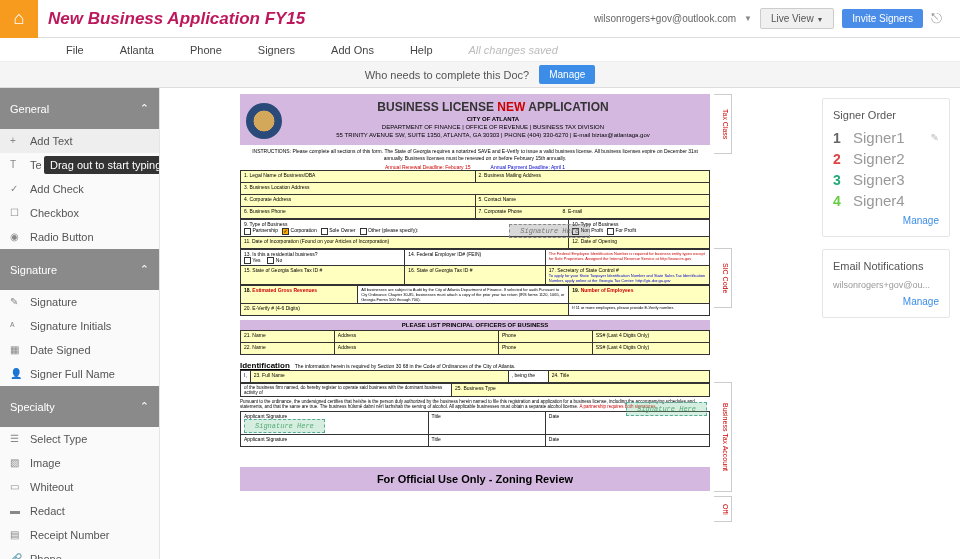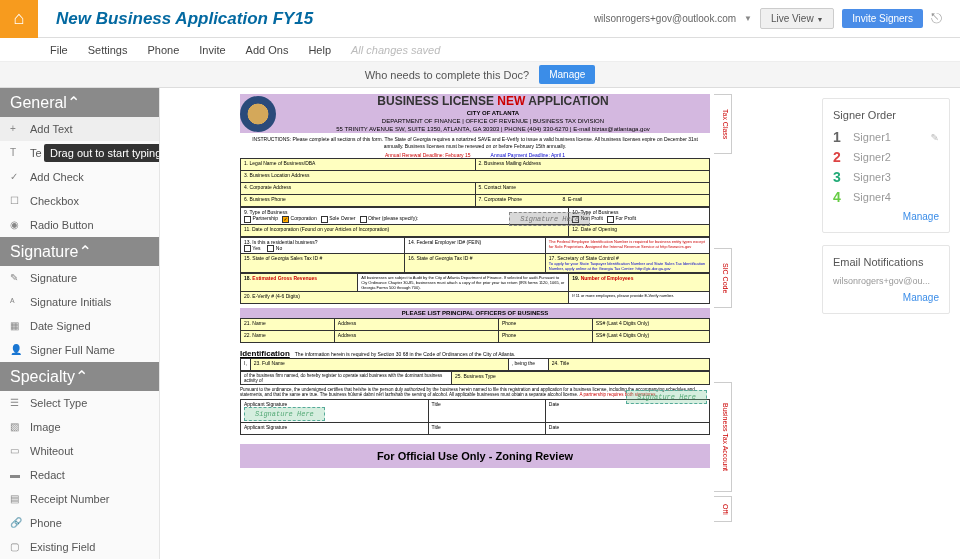--- a/index.html
+++ b/index.html
@@ -1,67 +1,67 @@
 <!DOCTYPE html>
 <html><head>
 <meta charset="utf-8">
 <style>
 *{box-sizing:border-box;margin:0;padding:0;font-family:Arial,Helvetica,sans-serif}
 body{background:#fff;width:960px;height:559px;overflow:hidden;font-size:11px;color:#333}
 .topbar{height:38px;display:flex;align-items:center;border-bottom:1px solid #ddd}
 .home{width:38px;height:38px;background:#f79b1e;display:flex;align-items:center;justify-content:center;color:#fff;font-size:18px}
-.title{font-size:17px;font-weight:bold;font-style:italic;color:#0369a1;margin-left:18px}
+.title{font-size:17px;font-weight:bold;font-style:italic;color:#be185d;margin-left:10px}
 .tr{margin-left:auto;display:flex;align-items:center;gap:8px;padding-right:18px;font-size:10px}
 .email-top{color:#666}.caret{font-size:8px;color:#888}
 .btn{padding:4px 10px;border-radius:2px;font-size:10px;cursor:pointer}
 .btn-live{background:#f0f0f0;border:1px solid #ccc;color:#555}
 .btn-invite{background:#4a8de8;color:#fff;border:none}
 .logout{color:#999;font-size:14px}
-.menubar{height:24px;display:flex;align-items:center;padding-left:50px;gap:20px;font-size:11px;color:#444;border-bottom:1px solid #eee}
+.menubar{height:24px;display:flex;align-items:center;padding-left:66px;gap:36px;font-size:11px;color:#444;border-bottom:1px solid #eee}
 .menubar span{cursor:pointer}
 .saved{color:#bbb;font-style:italic}
 .banner{height:26px;background:#f5f5f5;border-bottom:1px solid #ddd;display:flex;align-items:center;justify-content:center;gap:10px;font-size:11px;color:#555}
 .btn-manage{background:#3b8de8;color:#fff;border:none;padding:4px 10px;border-radius:2px;font-size:10px}
 .main{display:flex;height:471px}
 .sidebar{width:160px;background:#fafafa;border-right:1px solid #e5e5e5;overflow-y:auto}
-.sec-h{background:#8a8a8a;color:#fff;padding:5px 10px;font-size:16px;display:flex;align-items:center}
+.sec-h{background:#8a8a8a;color:#fff;padding:14px 10px;font-size:11px;display:flex;justify-content:space-between;align-items:center}
 .item{padding:6px 10px;font-size:11px;color:#555;display:flex;align-items:center;gap:8px;cursor:pointer;position:relative}
 .item.active{background:#eee}
 .item .ic{width:12px;height:12px;display:inline-block;color:#888;font-size:10px}
 .tooltip{position:absolute;left:44px;top:3px;background:#333;color:#fff;padding:3px 6px;font-size:11px;border-radius:2px;white-space:nowrap;z-index:10}
 .canvas{flex:1;background:#fff;overflow:hidden;display:flex;justify-content:center;padding:6px 0}
 .doc{width:470px;font-size:6px;color:#000;position:relative}
-.doc-header{background:#d4b8e0;display:flex;align-items:center}
+.doc-header{background:#d4b8e0;padding:6px;display:flex;align-items:flex-end}
 .seal{width:36px;height:36px;border-radius:50%;background:radial-gradient(circle,#d4a85a 40%,#2a4a7a 42%);flex-shrink:0}
 .hd-text{flex:1;text-align:center}
 .hd-title{font-size:12px;font-weight:bold;color:#333}
 .hd-title .new{color:#c00}
 .hd-sub{font-size:6px;line-height:1.3;margin-top:2px}
 .instr{font-size:5px;text-align:center;padding:3px;line-height:1.3}
 .deadlines{text-align:center;font-size:5px}
 .deadlines .r{color:#c00}.deadlines .b{color:#00c;margin-left:20px}
 .sec-title{font-size:8px;font-weight:bold;text-decoration:underline;margin:2px 0}
 .formtable{width:100%;border-collapse:collapse}
 .formtable td{border:1px solid #333;background:#ffffc0;padding:1px 3px;font-size:5px;height:12px;vertical-align:top}
 .formtable td.w{background:#fff}
 .num{font-weight:bold}
 .redtxt{color:#c00;font-weight:bold}
 .bluetxt{color:#00c;font-size:4px}
 .officer-h{background:#d4b8e0;text-align:center;font-size:6px;font-weight:bold;padding:2px}
 .sig{display:inline-block;background:rgba(120,200,150,0.3);border:1px dashed #5a9;padding:2px 10px;font-family:Liberation Mono, monospace;font-style:italic;font-size:7px;color:#5a7}
-.zoning{background:#d4b8e0;text-align:center;font-size:11px;font-weight:bold;padding:6px;margin-top:9px}
+.zoning{background:#d4b8e0;text-align:center;font-size:11px;font-weight:bold;padding:6px;margin-top:20px}
 .vtabs{width:18px;display:flex;flex-direction:column;gap:4px;margin-left:4px}
 .vtab{writing-mode:vertical-rl;font-size:7px;color:#c00;border:1px solid #ccc;border-left:none;padding:6px 2px;text-align:center;background:#fff}
 .rpanel{width:148px;padding:10px;overflow:hidden}
 .card{border:1px solid #e5e5e5;border-radius:2px;padding:10px;margin-bottom:12px;font-size:10px}
 .card h4{font-size:11px;color:#555;margin-bottom:8px;font-weight:normal}
 .srow{display:flex;align-items:center;gap:6px;margin:4px 0}
 .snum{font-size:14px;font-weight:bold;width:14px}
 .s1{color:#666}.s2{color:#d44}.s3{color:#2a7}.s4{color:#6c4}
-.sname{color:#999;font-size:11px}
+.sname{color:#999;font-size:15px}
 .pencil{margin-left:auto;color:#bbb;font-size:10px}
 .manage-link{color:#3b8de8;text-align:right;display:block;margin-top:6px;font-size:10px}
 .email-txt{color:#999;font-size:9px;word-break:break-all}
 .chk{display:inline-block;width:7px;height:7px;border:1px solid #333;vertical-align:middle;font-size:5px;line-height:5px;text-align:center}
 </style>
 </head>
 <body>
 
 <div class="topbar">
   <div class="home">⌂</div>
@@ -70,23 +70,23 @@
     <span class="email-top">wilsonrogers+gov@outlook.com</span>
     <span class="caret">▼</span>
     <button class="btn btn-live"><span>Live View</span> <span style="font-size:7px">▼</span></button>
     <button class="btn btn-invite">Invite Signers</button>
     <span class="logout">⎋</span>
   </div>
 </div>
 
 <div class="menubar">
   <span>File</span>
-  <span>Settings</span>
+  <span>Atlanta</span>
   <span>Phone</span>
-  <span>Invite</span>
+  <span>Signers</span>
   <span>Add Ons</span>
   <span>Help</span>
   <span class="saved">All changes saved</span>
 </div>
 
 <div class="banner">
   <span>Who needs to complete this Doc?</span>
   <button class="btn-manage">Manage</button>
 </div>
 

